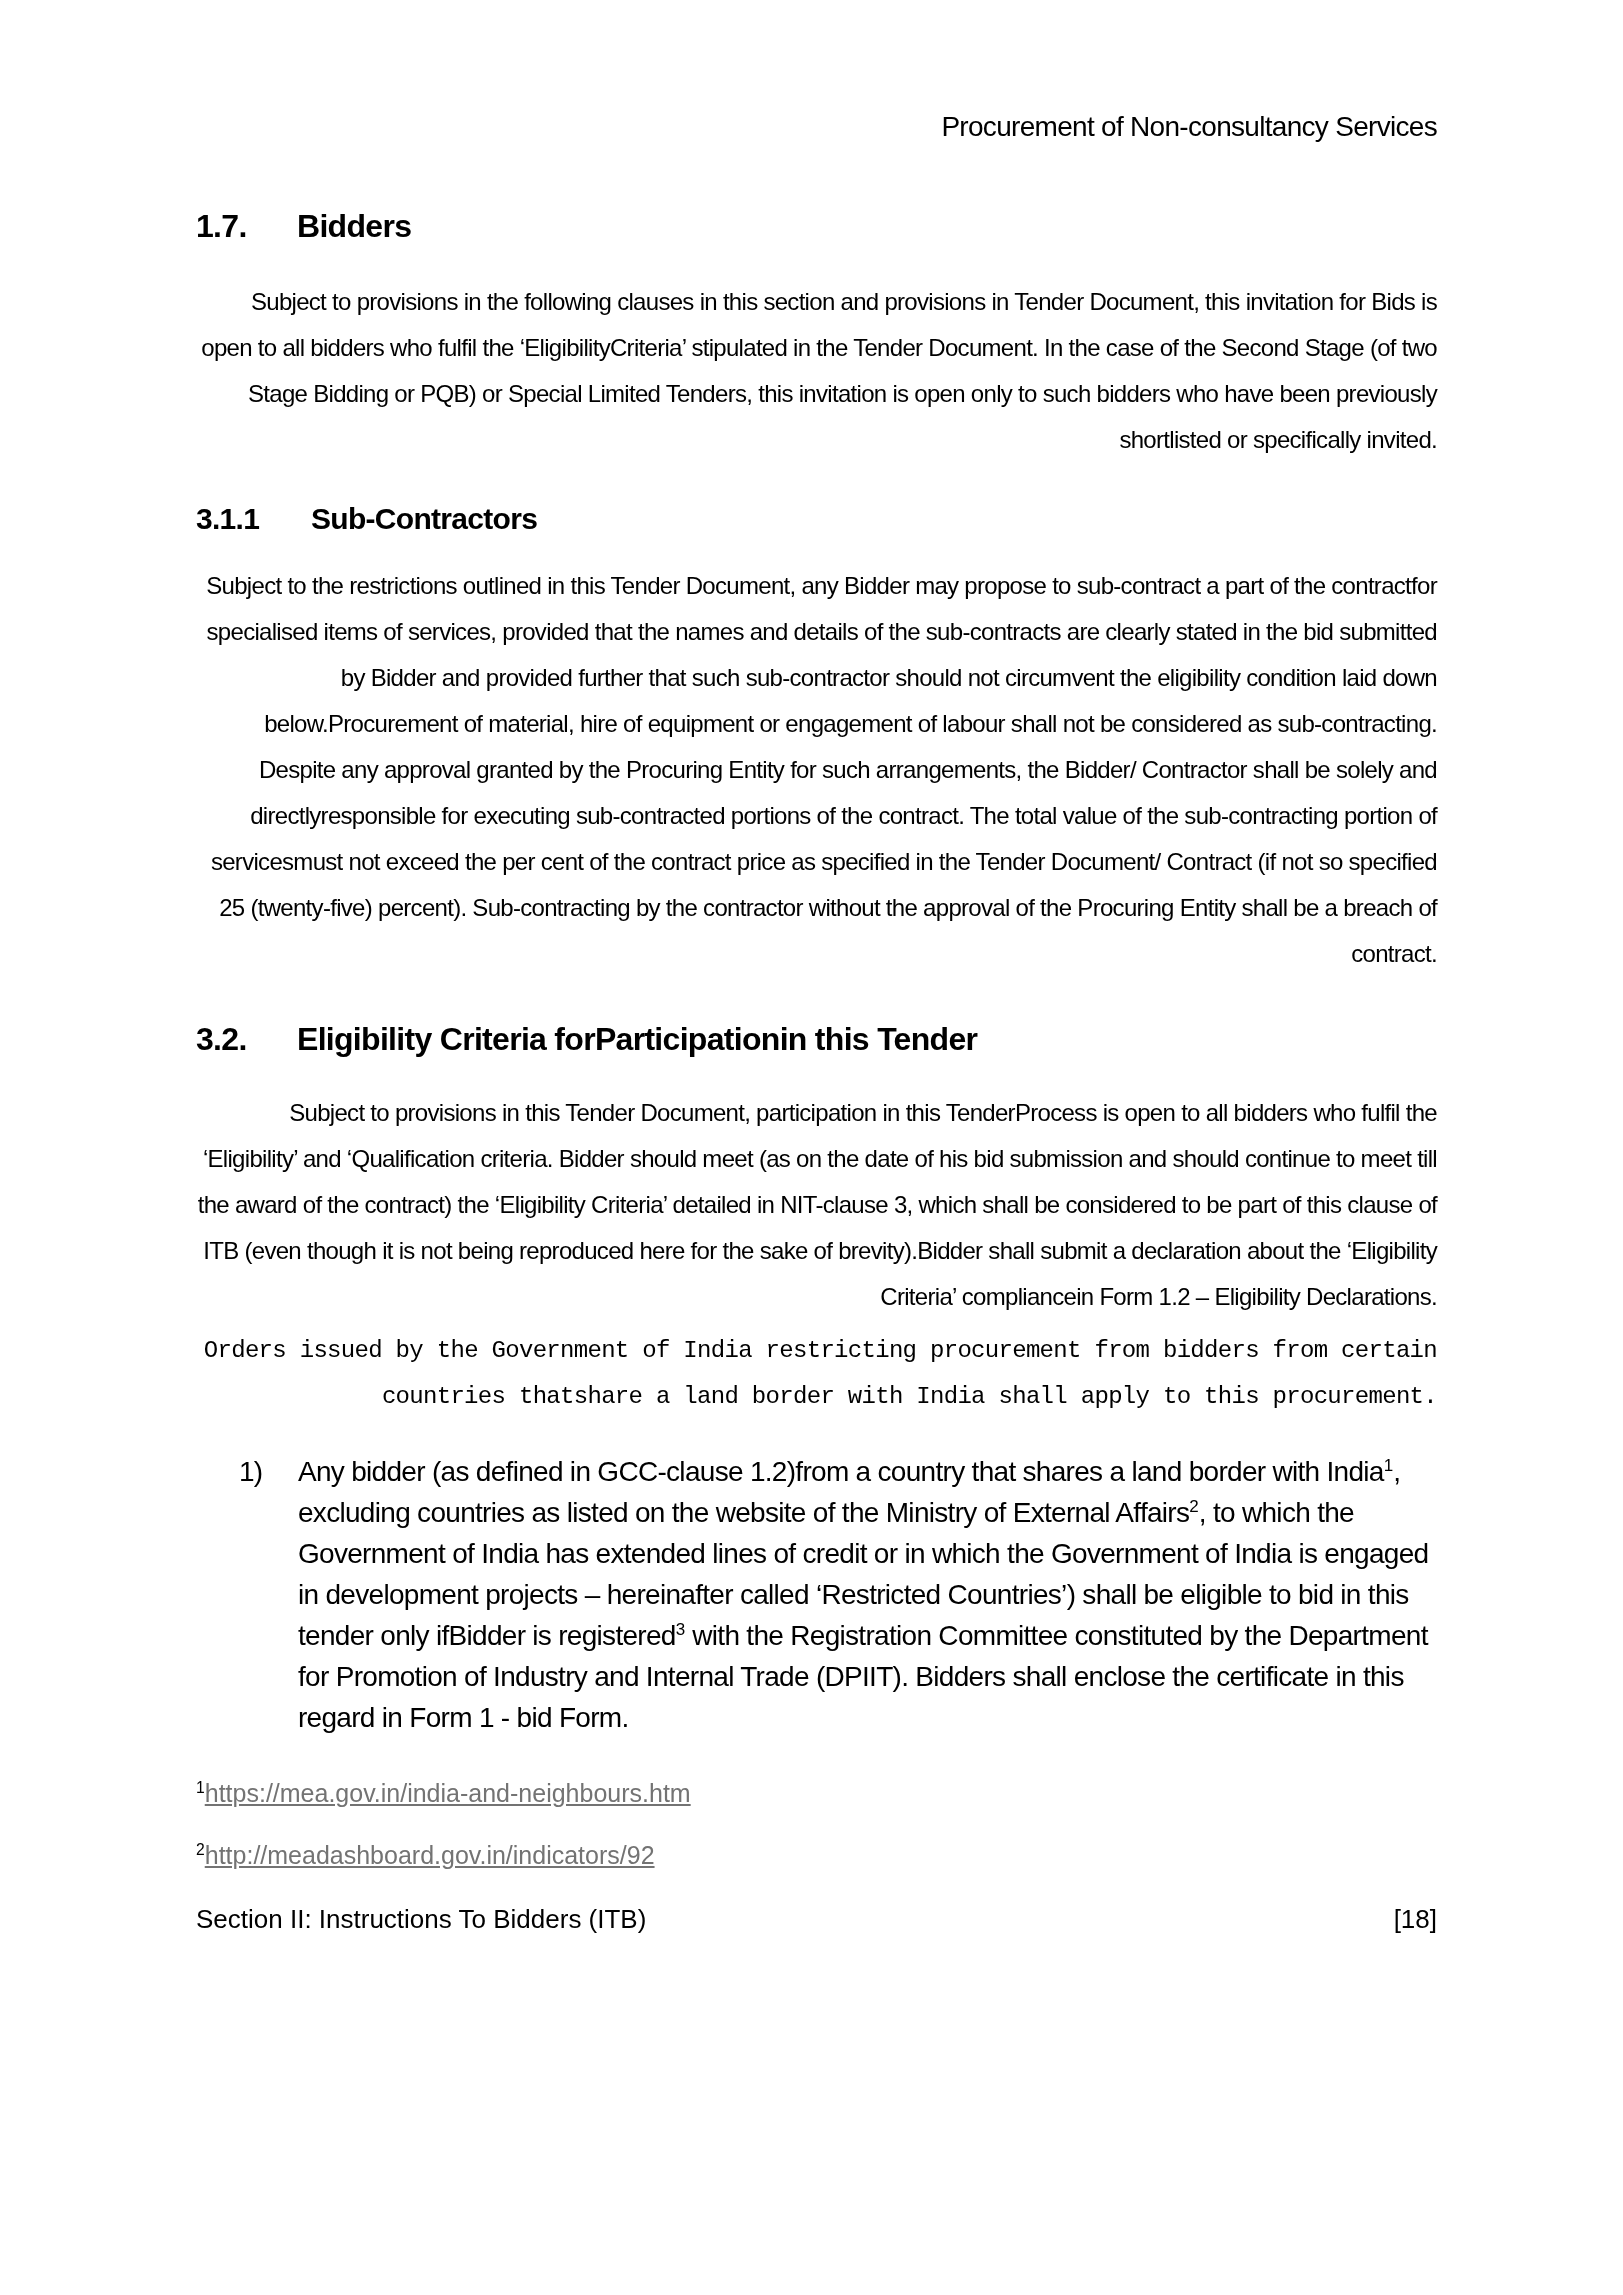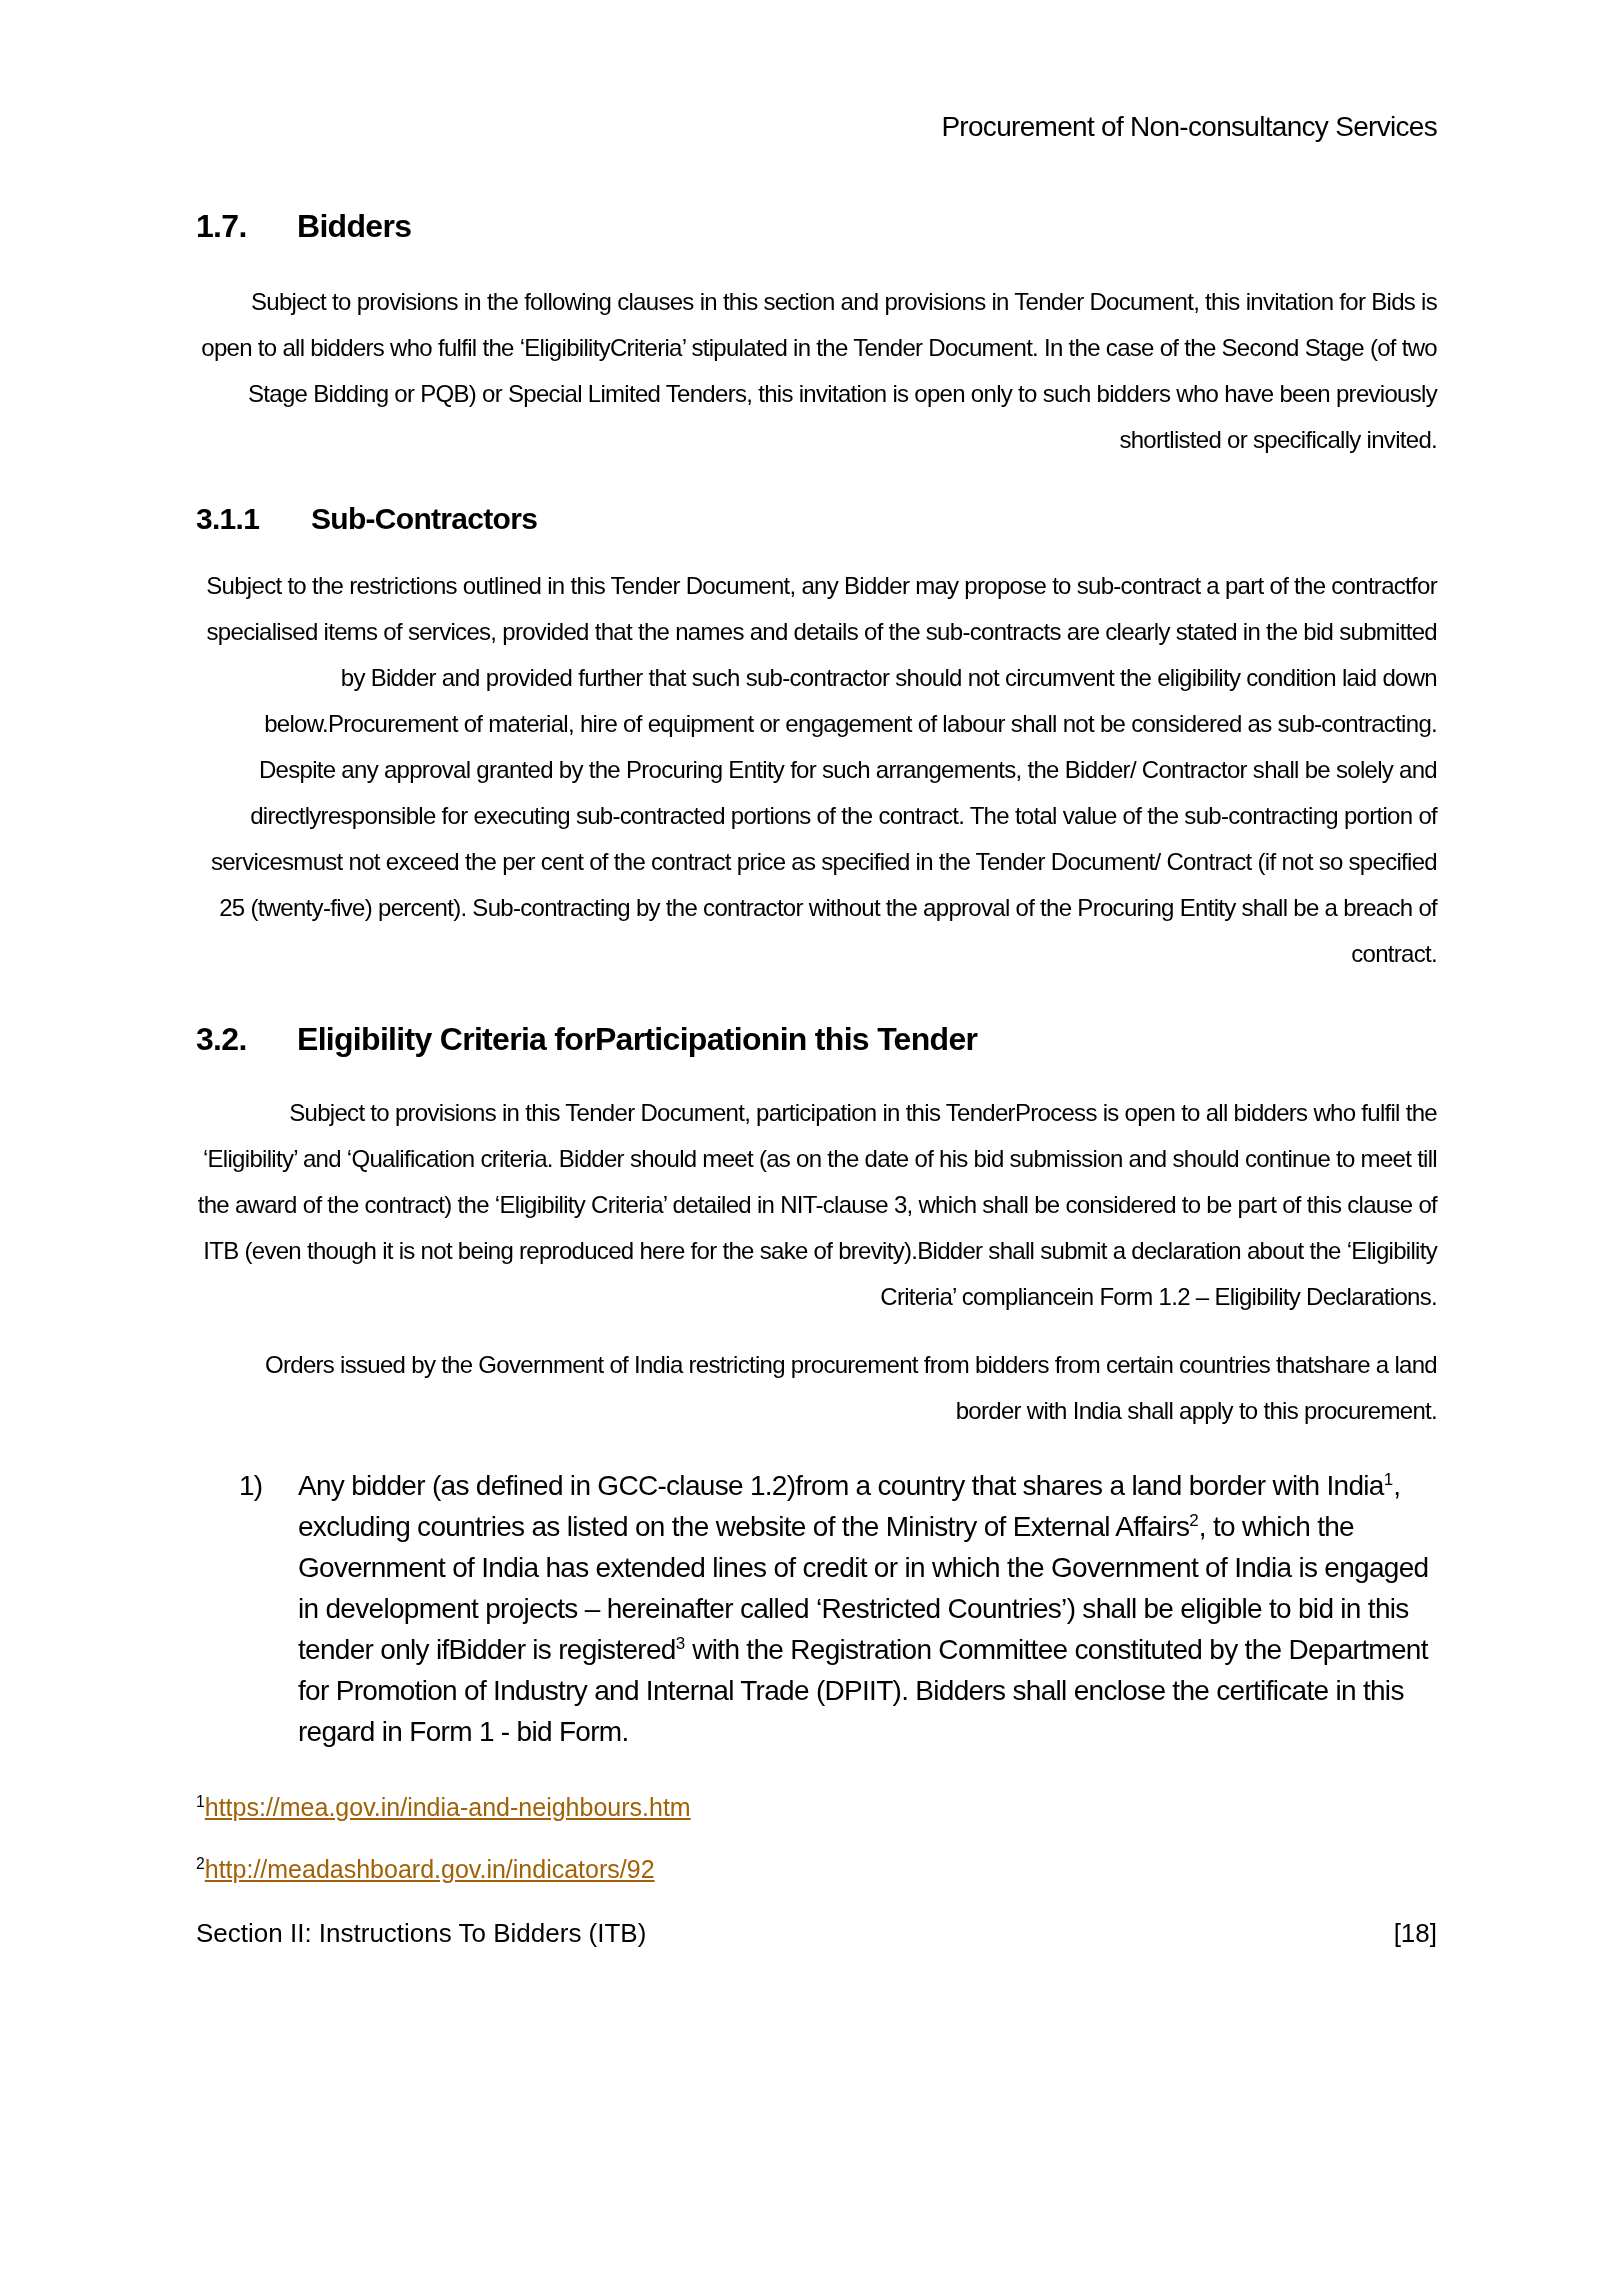--- a/index.html
+++ b/index.html
@@ -39,21 +39,21 @@
   }
   .h-sec .h-num { flex: 0 0 101px; }
   .h-sub .h-num { flex: 0 0 115px; }
   .mt-h31  { margin-top: 59px; }
   .mt-p1   { margin-top: 32px; }
   .mt-h311 { margin-top: 35px; }
   .mt-p2   { margin-top: 24px; }
   .mt-h32  { margin-top: 42px; }
   .mt-p3   { margin-top: 30px; }
   .mt-h33  { margin-top: 39px; }
-  .mt-p4   { margin-top: 22px; }
+  .mt-p4   { margin-top: 8px; font-family: Liberation Mono, monospace; }
   .h-sub { font-size: 30px; }
   
   .list-row {
     display: flex;
     margin-top: 31px;
     padding-left: 43px;
     font-size: 28px;
     letter-spacing: -0.7px;
     line-height: 41px;
   }
@@ -74,21 +74,21 @@
     font-size: 25px;
     line-height: 33px;
     margin-bottom: 29.4px;
   }
   .footnote sup.fn-num {
     font-size: 15.7px;
     line-height: 0;
     vertical-align: super;
   }
   .footnote a.fn-link {
-    color: #a16207;
+    color: #737373;
     text-decoration: underline;
     cursor: pointer;
   }
   
   .doc-footer {
     display: flex;
     justify-content: space-between;
     margin-top: 2px;
     font-size: 26px;
     line-height: 34px;

